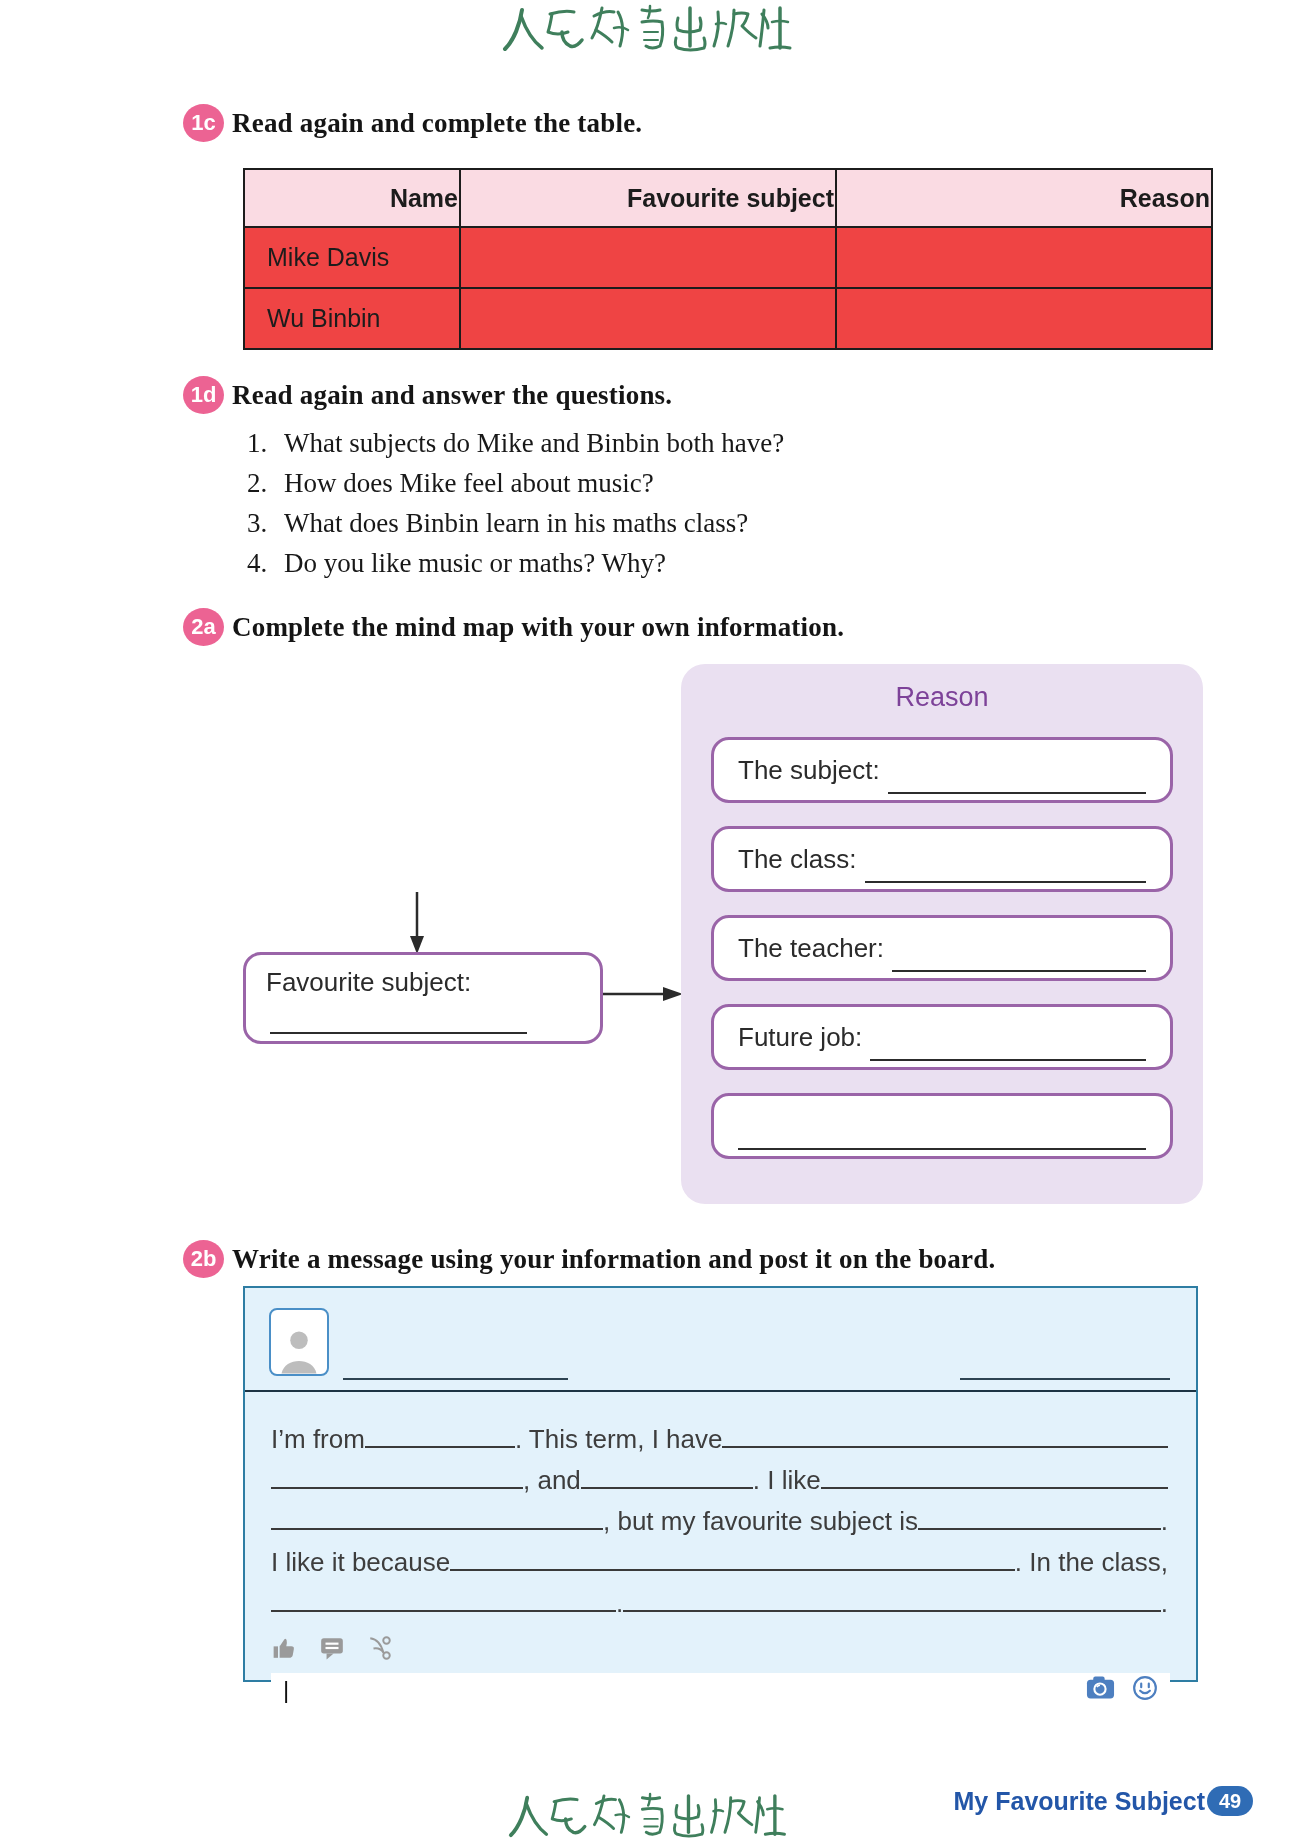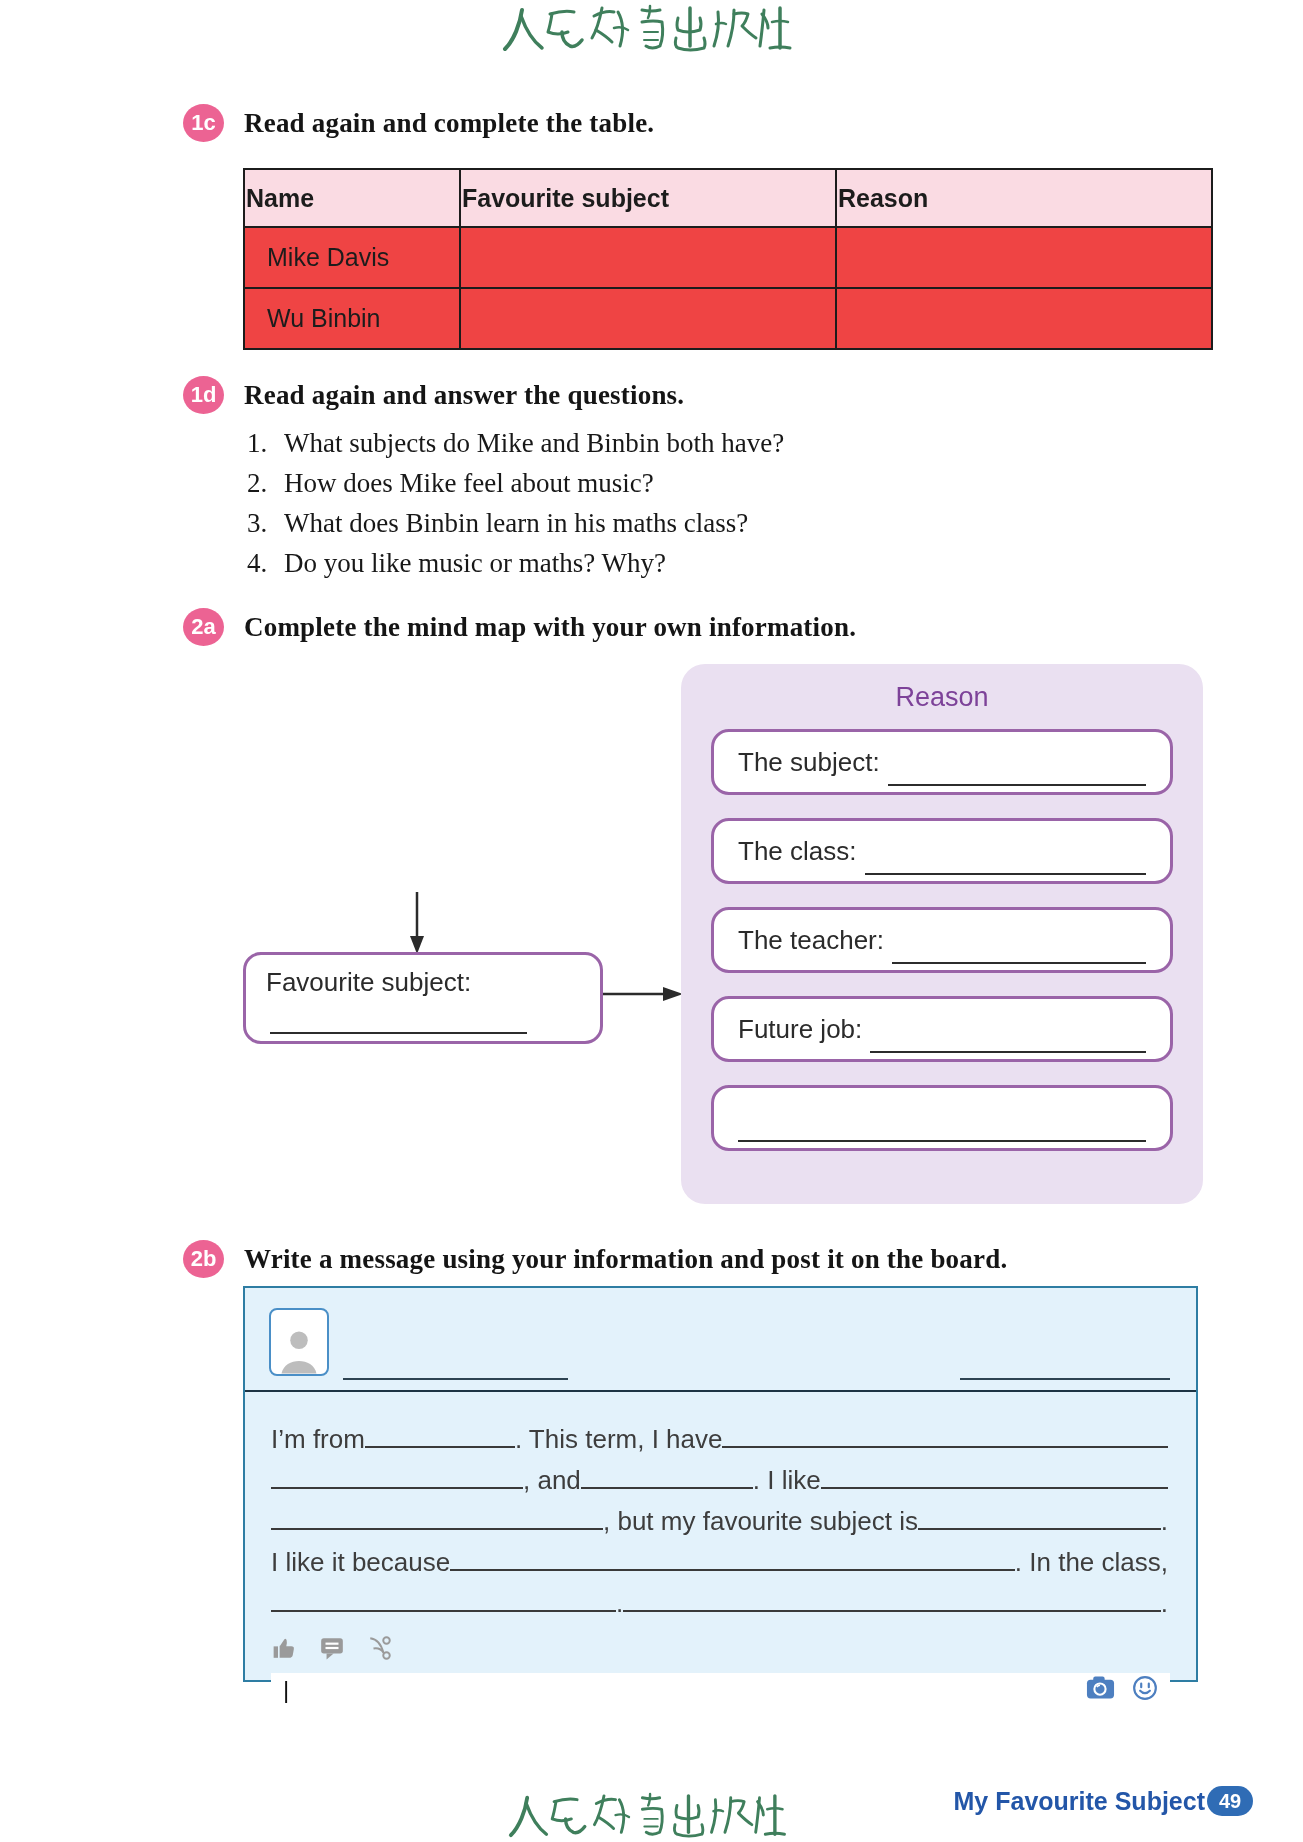--- a/index.html
+++ b/index.html
@@ -5,32 +5,32 @@
   html,body{margin:0;padding:0;background:#ffffff;}
   .page{position:relative;width:1303px;height:1842px;background:#fff;overflow:hidden;
         font-family:"Liberation Sans","DejaVu Sans",sans-serif;color:#1f1f1f;}
 
   
   .logo{position:absolute;left:50%;transform:translateX(-50%);}
   .logo-top{top:4px;}
   .logo-bottom{top:1792px;}
 
   
-  .sec-head{position:absolute;left:183px;display:flex;align-items:center;gap:20px;}
+  .sec-head{position:absolute;left:183px;display:flex;align-items:center;gap:8px;}
   .badge{width:41px;height:38px;border-radius:50%;background:#ec6393;color:#fff;
          display:flex;align-items:center;justify-content:center;
          font-weight:bold;font-size:22px;font-family:"Liberation Sans",sans-serif;flex:0 0 auto;}
   .sec-title{margin:0;font-family:"Liberation Serif","DejaVu Serif",serif;
              font-weight:bold;font-size:27px;color:#151515;letter-spacing:.2px;}
 
   
   .fill-table{position:absolute;top:168px;left:243px;width:956px;border-collapse:collapse;
               font-size:25px;color:#1c1c1c;table-layout:fixed;}
   .fill-table th,.fill-table td{border:2px solid #1c1c1c;}
-  .fill-table th{background:#fadbe3;height:54px;font-weight:bold;text-align:left;}
+  .fill-table th{background:#fadbe3;height:54px;font-weight:bold;text-align:right;}
   .fill-table td{height:57px;padding-left:22px;text-align:left;font-weight:normal;background:#ef4444;}
   .col-name{width:212px;}.col-subj{width:372px;}.col-reason{width:372px;}
 
   
   .questions{position:absolute;top:428px;left:247px;
              font-family:"Liberation Serif","DejaVu Serif",serif;font-size:27px;color:#181818;}
   .q-row{display:flex;height:40px;align-items:baseline;}
   .q-num{width:37px;flex:0 0 auto;}
 
   
@@ -41,21 +41,21 @@
   .box-fav{left:0;top:288px;width:360px;height:92px;padding:12px 20px 0 20px;}
   .writeline{border-bottom:2px solid #2c2c2c;margin:0 6px 0 4px;}
   .box-subjects .writeline{height:44px;}
   .box-fav .writeline{height:34px;width:82%;}
   .mm-arrow{position:absolute;}
   .arrow-down{left:166px;top:228px;}
   .arrow-right{left:360px;top:322px;}
   .panel{position:absolute;left:438px;top:0;width:522px;height:540px;background:#eae0f1;
          border-radius:24px;box-sizing:border-box;}
   .panel-title{text-align:center;margin-top:18px;font-size:27px;color:#7d4299;}
-  .rbox-wrap{margin:16px 30px 0 30px;}
+  .rbox-wrap{margin:24px 30px 0 30px;}
   .rbox{background:#fff;border:3px solid #9a64a8;border-radius:18px;height:66px;
         margin-bottom:23px;display:flex;align-items:center;padding:0 24px;
         box-sizing:border-box;font-size:26px;color:#2b2b2b;}
   .rbox .fill{flex:1;height:32px;border-bottom:2px solid #2c2c2c;margin-left:8px;align-self:center;margin-top:14px;}
   .rbox.empty .fill{margin-left:0;}
 
   
   .card{position:absolute;top:1286px;left:243px;width:955px;height:396px;background:#e3f2fb;
         border:2px solid #2e7da3;box-sizing:border-box;}
   .card-head{position:relative;height:102px;}

